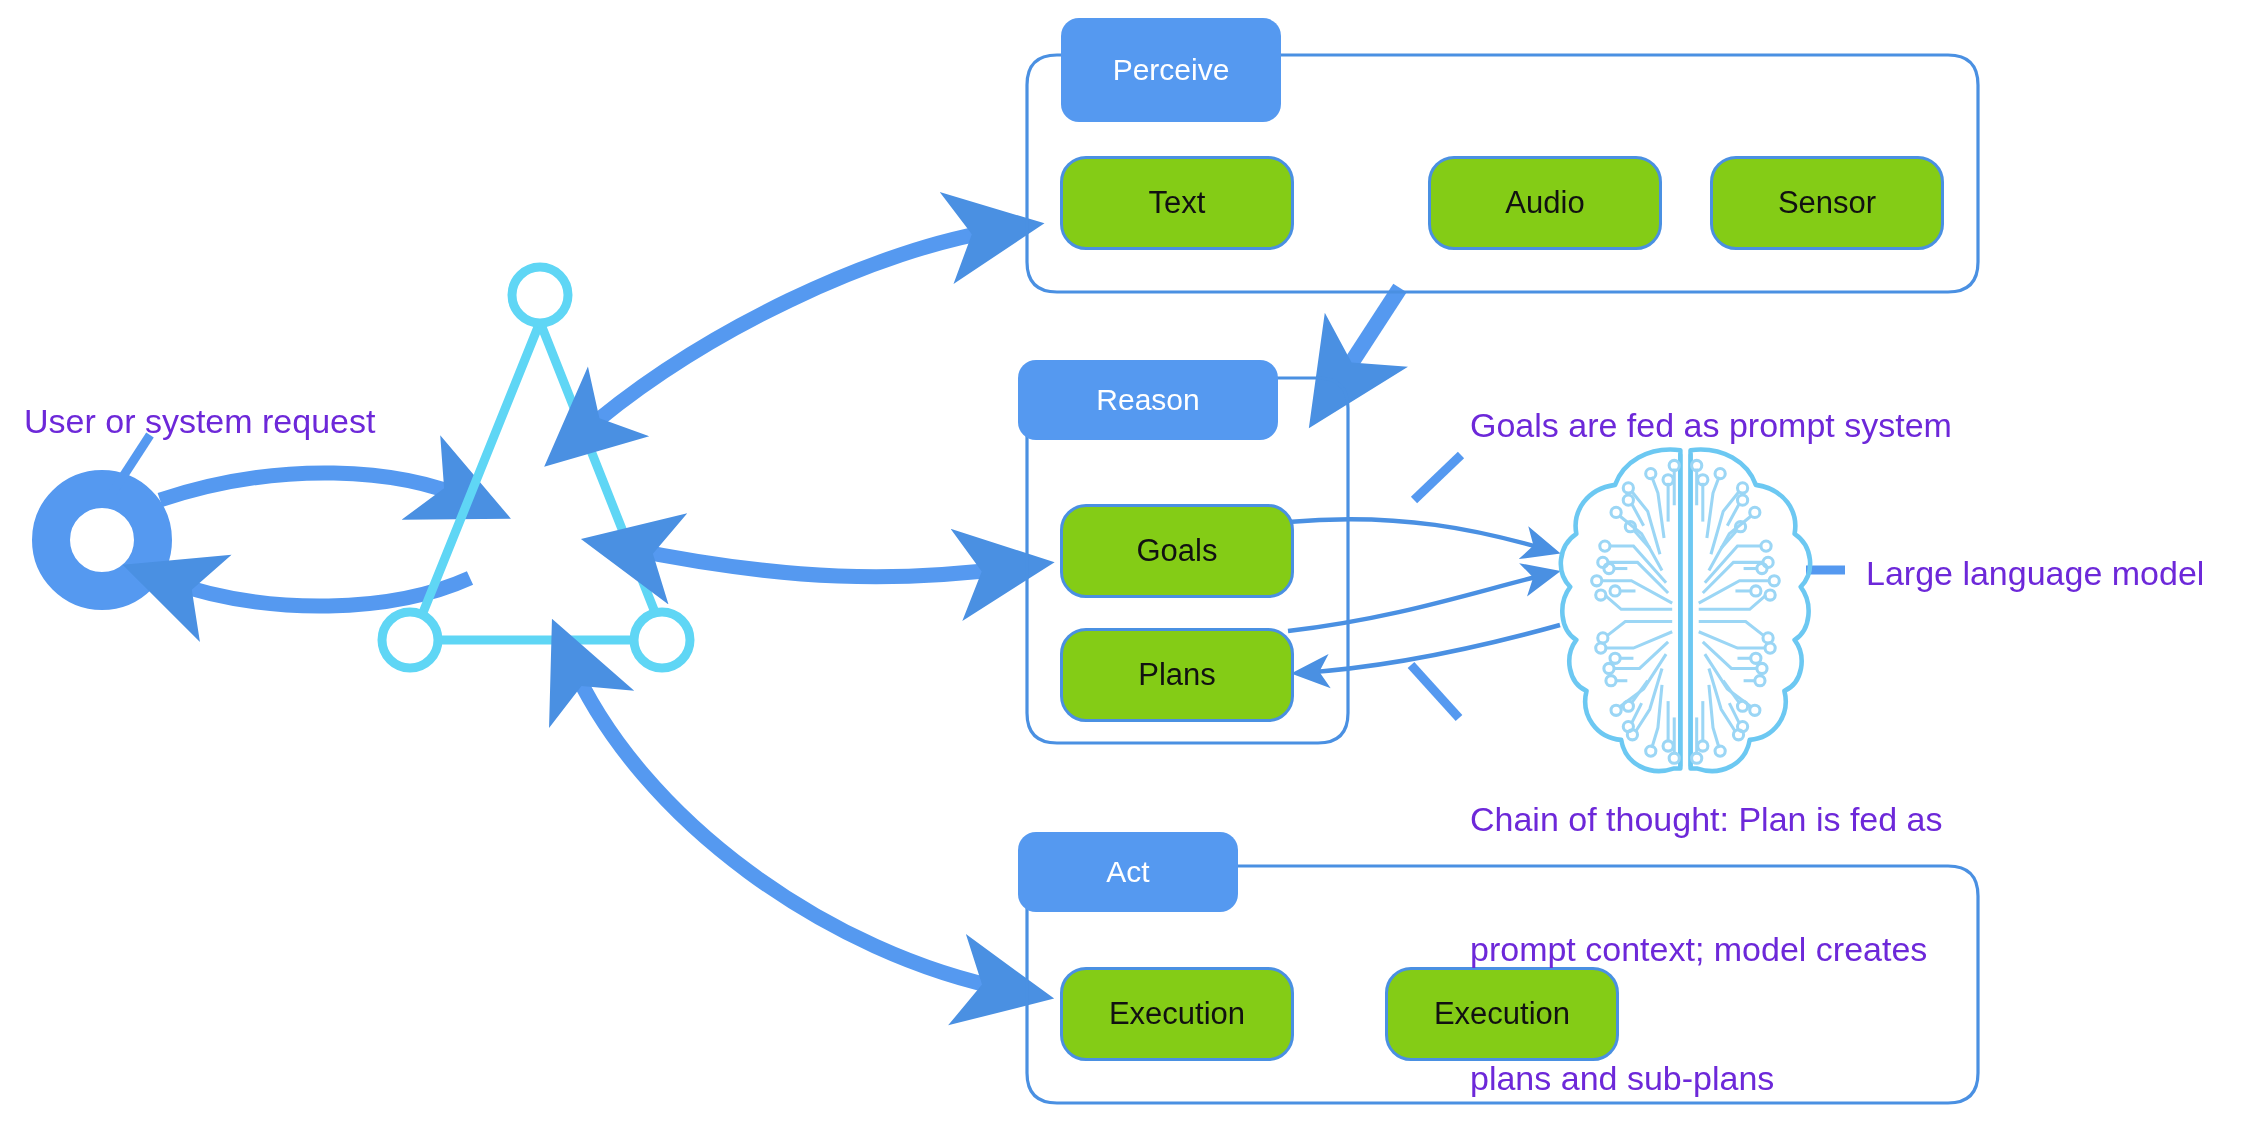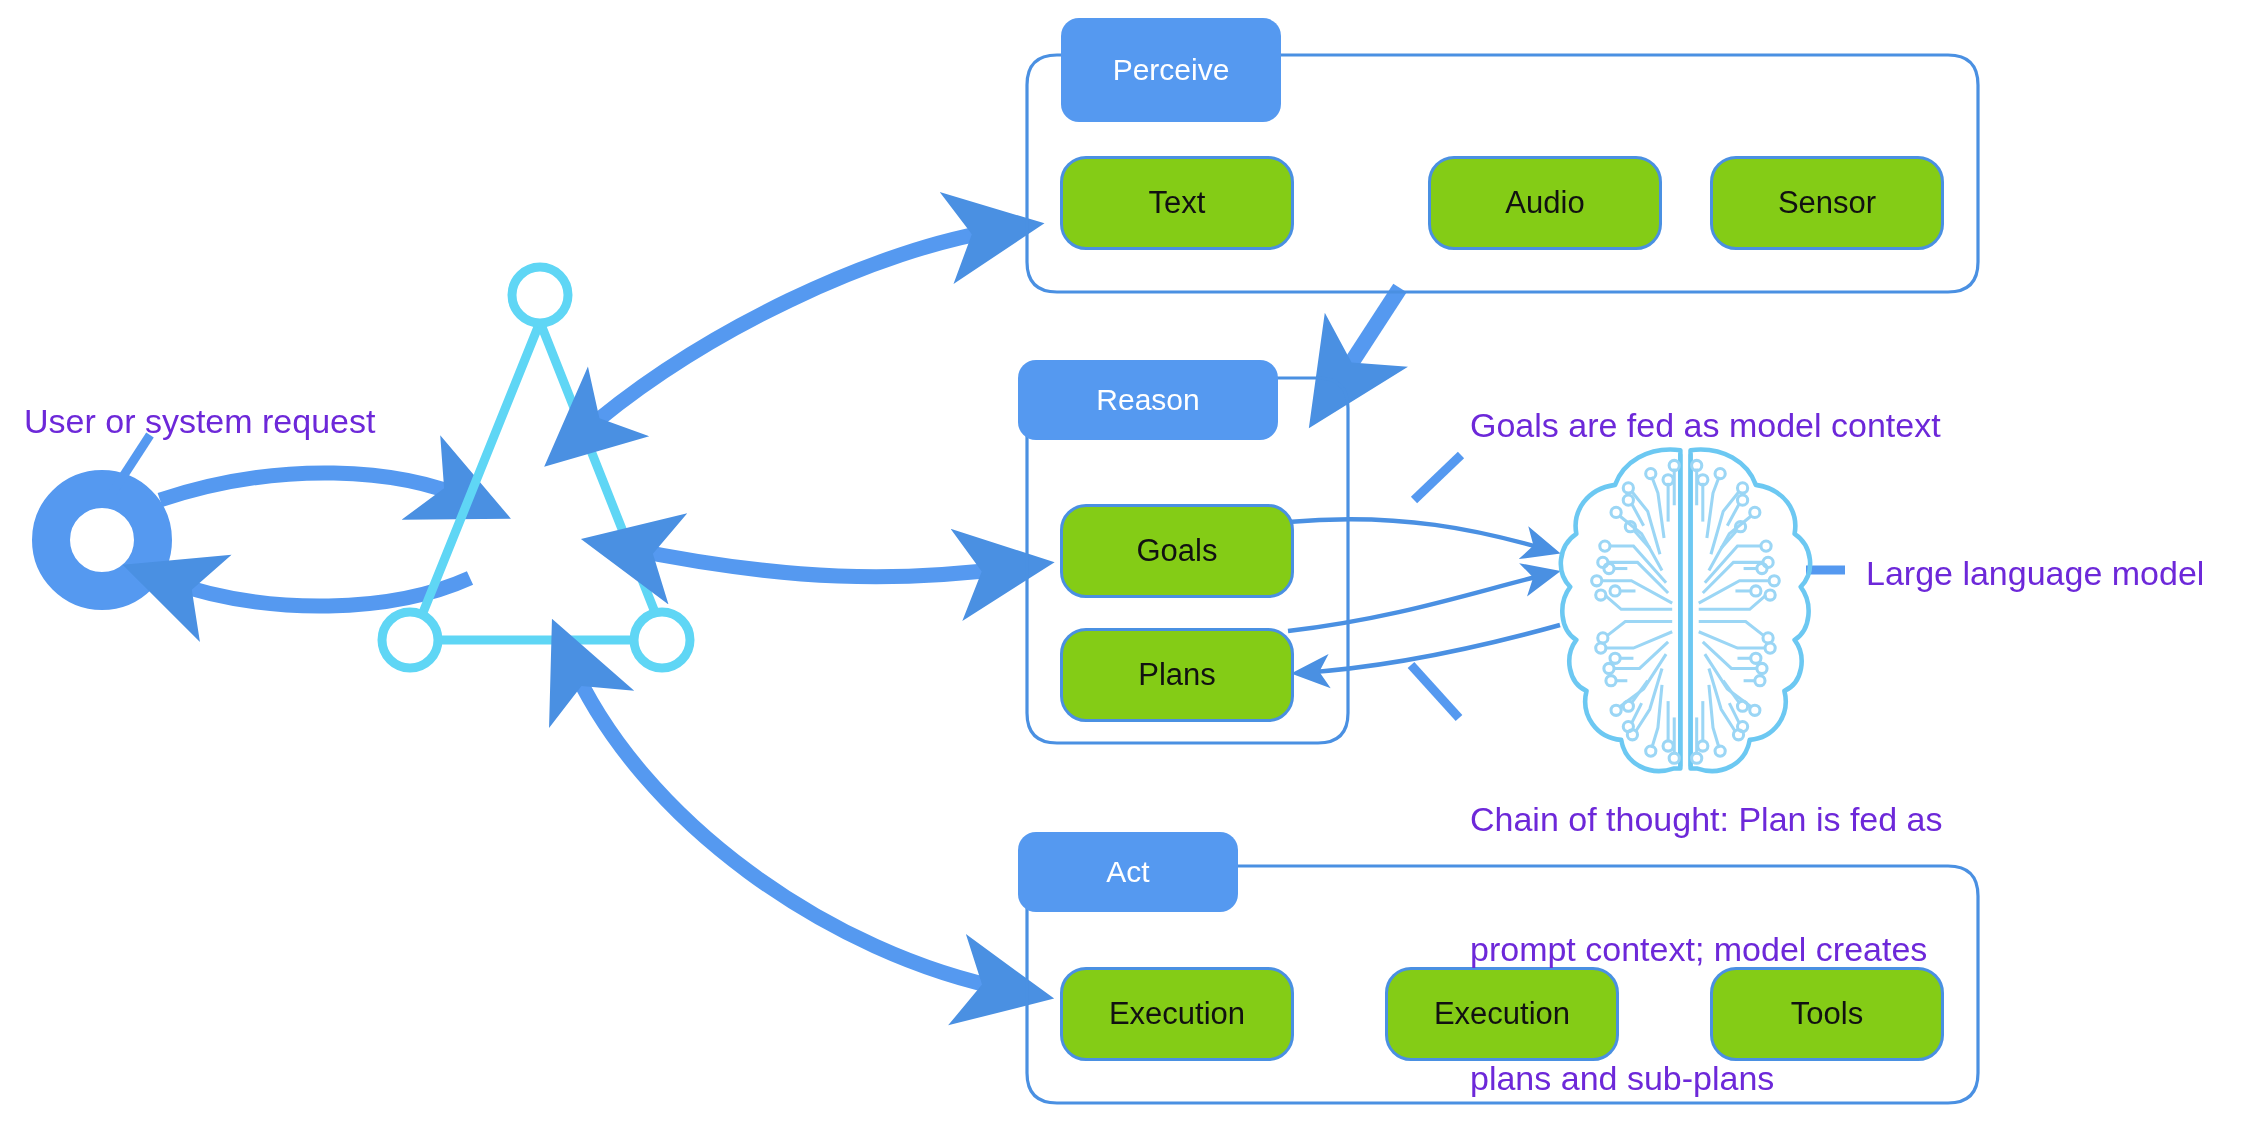--- a/index.html
+++ b/index.html
@@ -264,23 +264,22 @@
   <div class="chip" style="left:1385px; top:156px; width:228px; height:88px;margin-left:43px;">Audio</div>
   <div class="chip" style="left:1710px; top:156px; width:228px; height:88px;">Sensor</div>
 
   <div class="stage-header" style="left:1018px; top:360px; width:260px; height:80px;">Reason</div>
   <div class="chip" style="left:1060px; top:497px; width:228px; height:88px;margin-top:7px;">Goals</div>
   <div class="chip" style="left:1060px; top:628px; width:228px; height:88px;">Plans</div>
 
   <div class="stage-header" style="left:1018px; top:832px; width:220px; height:80px;">Act</div>
   <div class="chip" style="left:1060px; top:967px; width:228px; height:88px;">Execution</div>
   <div class="chip" style="left:1385px; top:967px; width:228px; height:88px;">Execution</div>
-  <div class="chip" style="left:1710px; top:967px; width:228px; height:88px;">Tools</div>
-
-  <div class="lbl lbl-anno" style="left:1470px; top:404px;">Goals are fed as model context</div>
+
+  <div class="lbl lbl-anno" style="left:1470px; top:404px;">Goals are fed as prompt system</div>
 
   <div class="lbl lbl-anno" style="left:1470px; top:712px;">
     <div>Chain of thought: Plan is fed as</div>
     <div>prompt context; model creates</div>
     <div>plans and sub-plans</div>
   </div>
 
   <div class="lbl lbl-llm" style="left:1866px; top:552px;">Large language model</div>
 
 </div>

